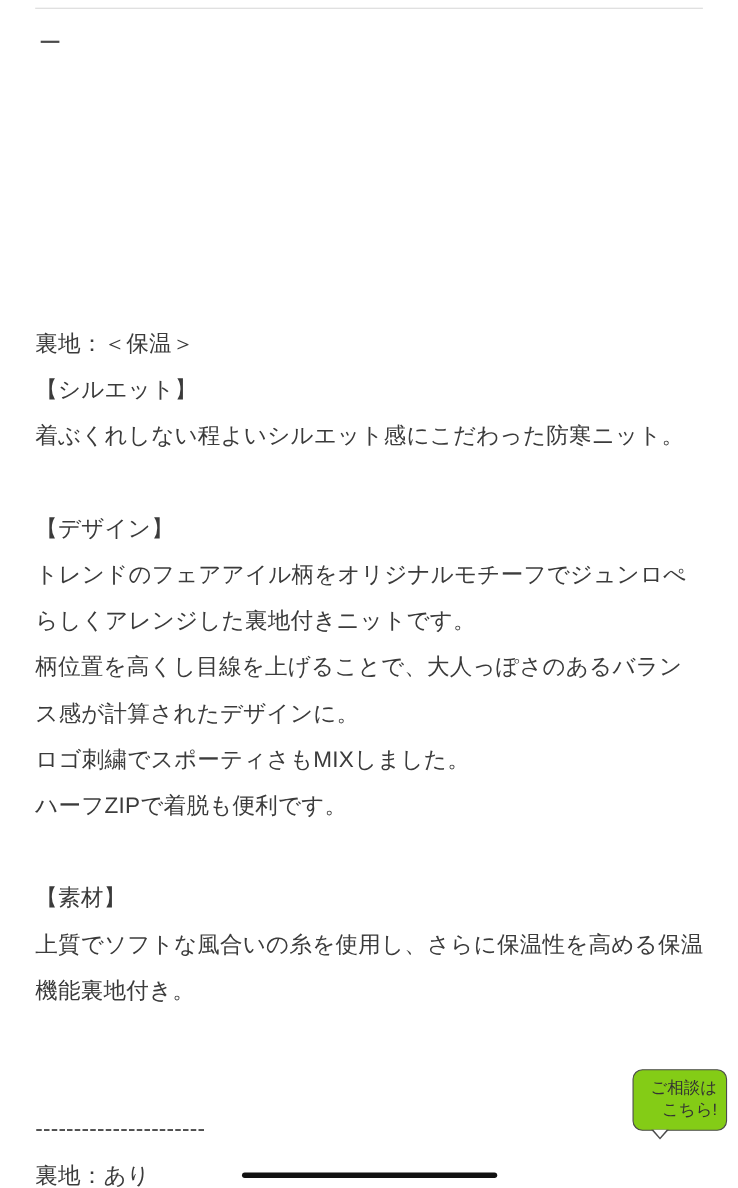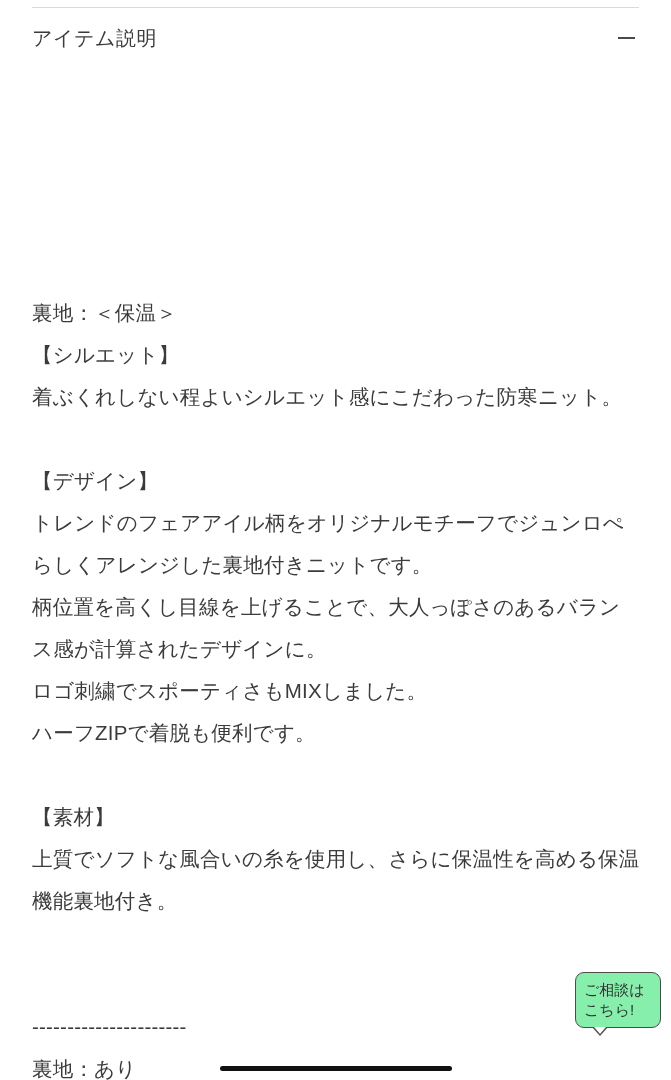--- a/index.html
+++ b/index.html
@@ -86,27 +86,27 @@
     height: 42px;
   }
 
   
   .chat-bubble {
     position: absolute;
     right: 10px;
     bottom: 52px;
     width: 86px;
     height: 56px;
-    background: #86efac;
+    background: #84cc16;
     border: 1.5px solid #4b4b4b;
     border-radius: 9px;
     box-sizing: border-box;
     display: flex;
     flex-direction: column;
-    align-items: flex-start;
+    align-items: flex-end;
     justify-content: center;
     padding: 4px 8px;
     font-size: 15px;
     line-height: 20px;
     color: #333333;
     cursor: pointer;
   }
   .chat-bubble::after {
     content: "";
     position: absolute;
@@ -145,21 +145,20 @@
   }
 </style>
 </head>
 <body>
 
 <div class="page">
 
   <div class="top-rule"></div>
 
   <div class="section-header">
-    <div class="section-title">アイテム説明</div>
     <div class="collapse-toggle">
       <span class="minus"></span>
     </div>
   </div>
 
   <div class="description">
     <span class="blank-line"></span>
     <div>裏地：＜保温＞
 【シルエット】
 着ぶくれしない程よいシルエット感にこだわった防寒ニット。

